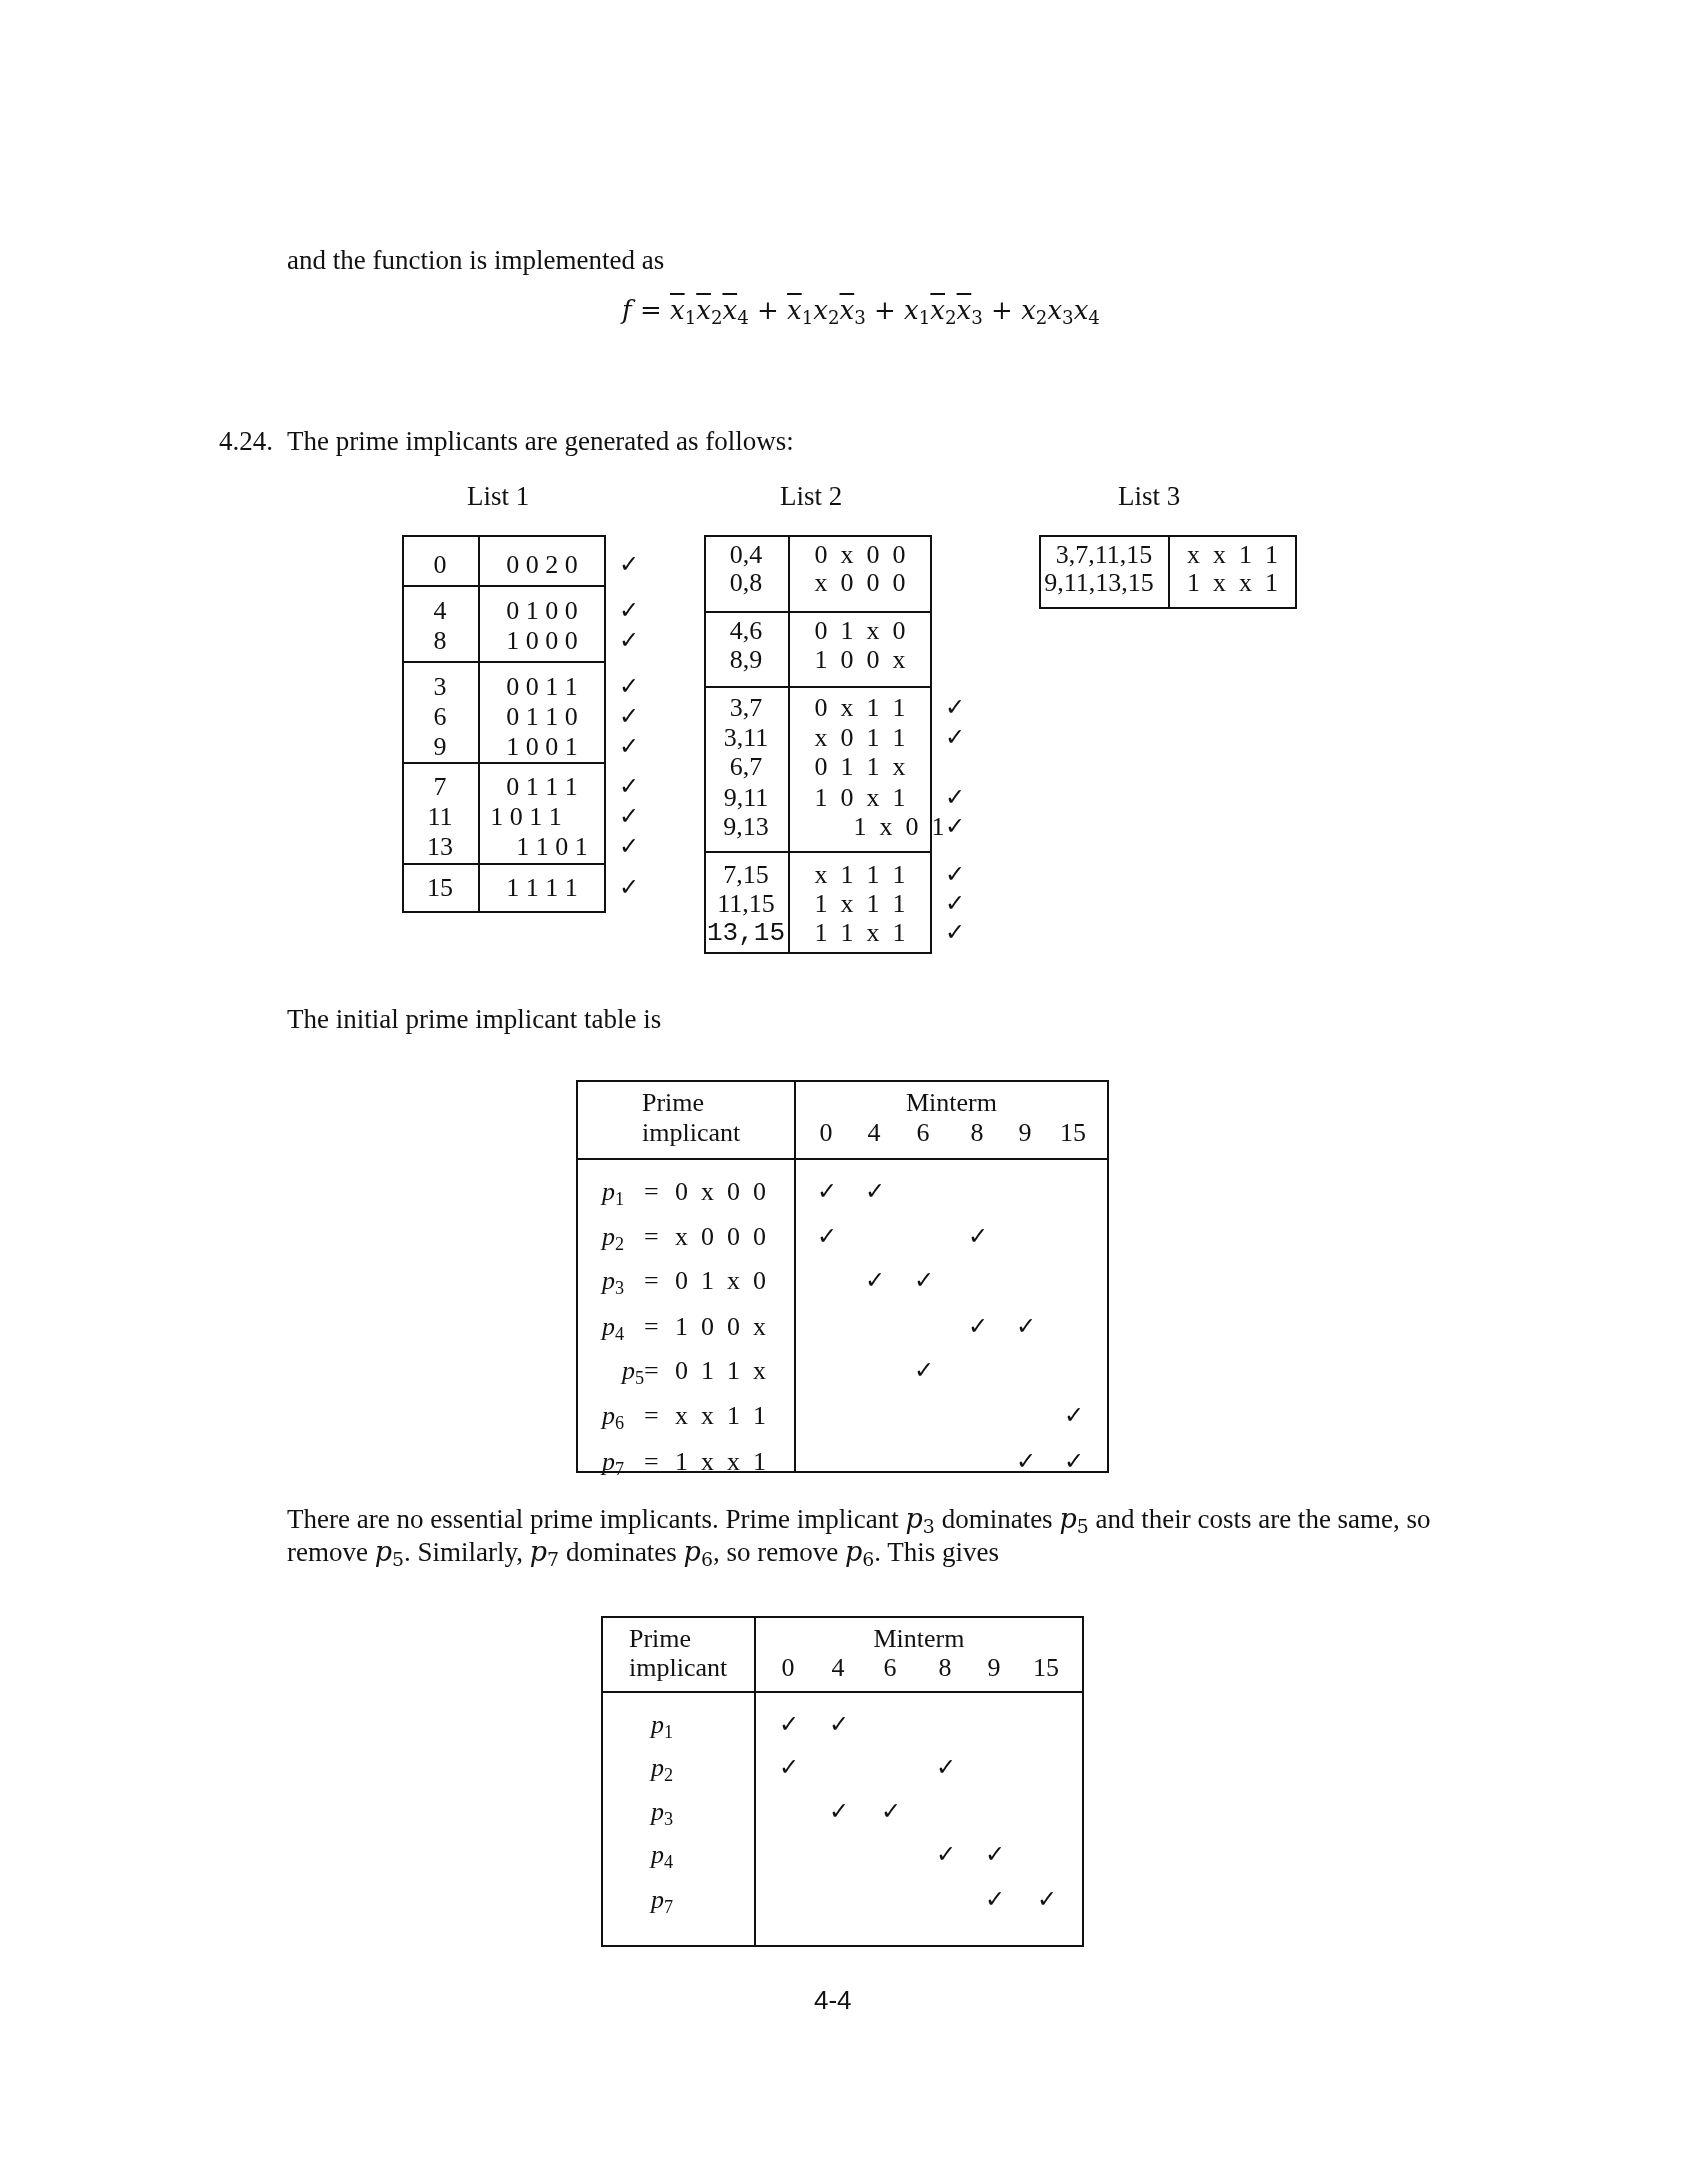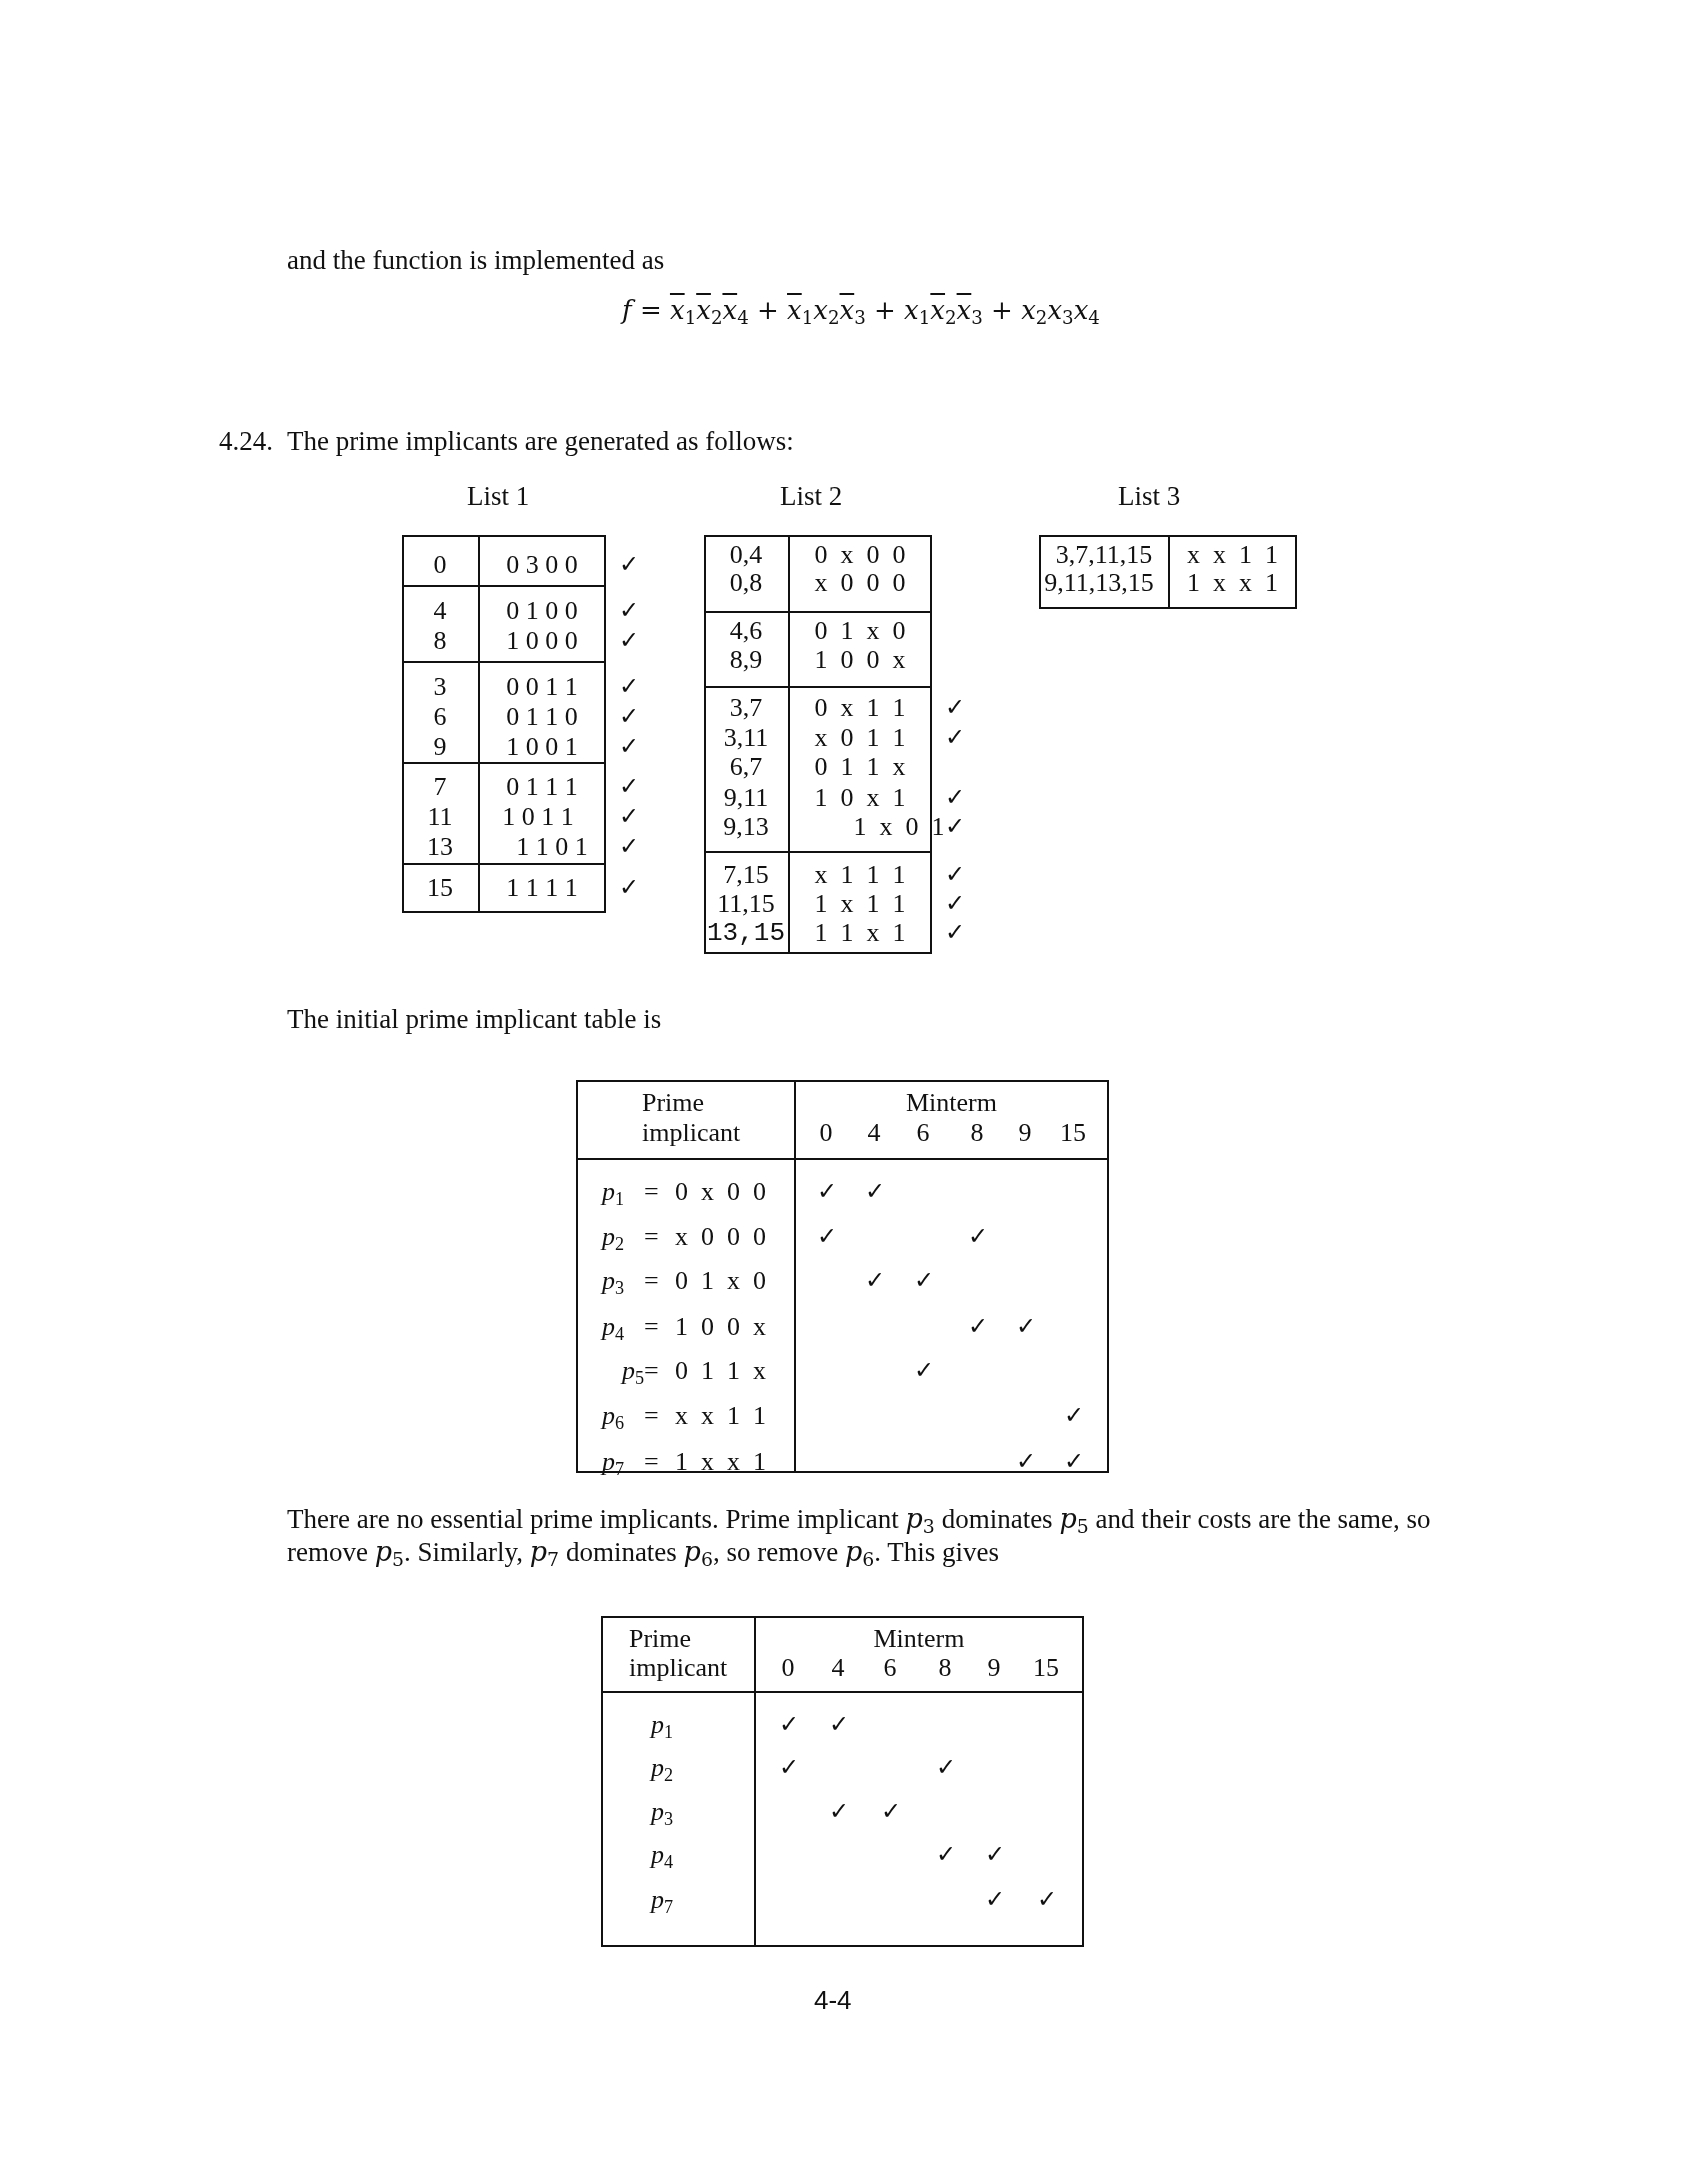--- a/index.html
+++ b/index.html
@@ -35,42 +35,42 @@
 <div class="abs txt" style="left:1118px; top:480px;">List 3</div>
 
 <div id="list1">
     <div class="box" style="left:402px; top:535px; width:204px; height:378px;"></div>
     <div class="vline" style="left:478px; top:535px; height:378px;"></div>
     <div class="hline" style="left:402px; top:585px; width:204px;"></div>
     <div class="hline" style="left:402px; top:661px; width:204px;"></div>
     <div class="hline" style="left:402px; top:762px; width:204px;"></div>
     <div class="hline" style="left:402px; top:863px; width:204px;"></div>
     <div class="cell" style="left:402px; width:76px; top:550px;">0</div>
-    <div class="cell" style="left:478px; width:128px; top:550px;">0 3 0 0</div>
+    <div class="cell" style="left:478px; width:128px; top:550px;">0 0 2 0</div>
     <div class="check" style="left:619px; top:550px;">✓</div>
     <div class="cell" style="left:402px; width:76px; top:596px;">4</div>
     <div class="cell" style="left:478px; width:128px; top:596px;">0 1 0 0</div>
     <div class="check" style="left:619px; top:596px;">✓</div>
     <div class="cell" style="left:402px; width:76px; top:626px;">8</div>
     <div class="cell" style="left:478px; width:128px; top:626px;">1 0 0 0</div>
     <div class="check" style="left:619px; top:626px;">✓</div>
     <div class="cell" style="left:402px; width:76px; top:672px;">3</div>
     <div class="cell" style="left:478px; width:128px; top:672px;">0 0 1 1</div>
     <div class="check" style="left:619px; top:672px;">✓</div>
     <div class="cell" style="left:402px; width:76px; top:702px;">6</div>
     <div class="cell" style="left:478px; width:128px; top:702px;">0 1 1 0</div>
     <div class="check" style="left:619px; top:702px;">✓</div>
     <div class="cell" style="left:402px; width:76px; top:732px;">9</div>
     <div class="cell" style="left:478px; width:128px; top:732px;">1 0 0 1</div>
     <div class="check" style="left:619px; top:732px;">✓</div>
     <div class="cell" style="left:402px; width:76px; top:772px;">7</div>
     <div class="cell" style="left:478px; width:128px; top:772px;">0 1 1 1</div>
     <div class="check" style="left:619px; top:772px;">✓</div>
     <div class="cell" style="left:402px; width:76px; top:802px;">11</div>
-    <div class="cell" style="left:480px; width:116px; top:802px;">1 0 1 1</div>
+    <div class="cell" style="left:468px; width:116px; top:802px;">1 0 1 1</div>
     <div class="check" style="left:619px; top:802px;">✓</div>
     <div class="cell" style="left:402px; width:76px; top:832px;">13</div>
     <div class="cell" style="left:478px; width:148px; top:832px;">1 1 0 1</div>
     <div class="check" style="left:619px; top:832px;">✓</div>
     <div class="cell" style="left:402px; width:76px; top:873px;">15</div>
     <div class="cell" style="left:478px; width:128px; top:873px;">1 1 1 1</div>
     <div class="check" style="left:619px; top:873px;">✓</div>
   </div>
 <div id="list2">
     <div class="box" style="left:704px; top:535px; width:228px; height:419px;"></div>

